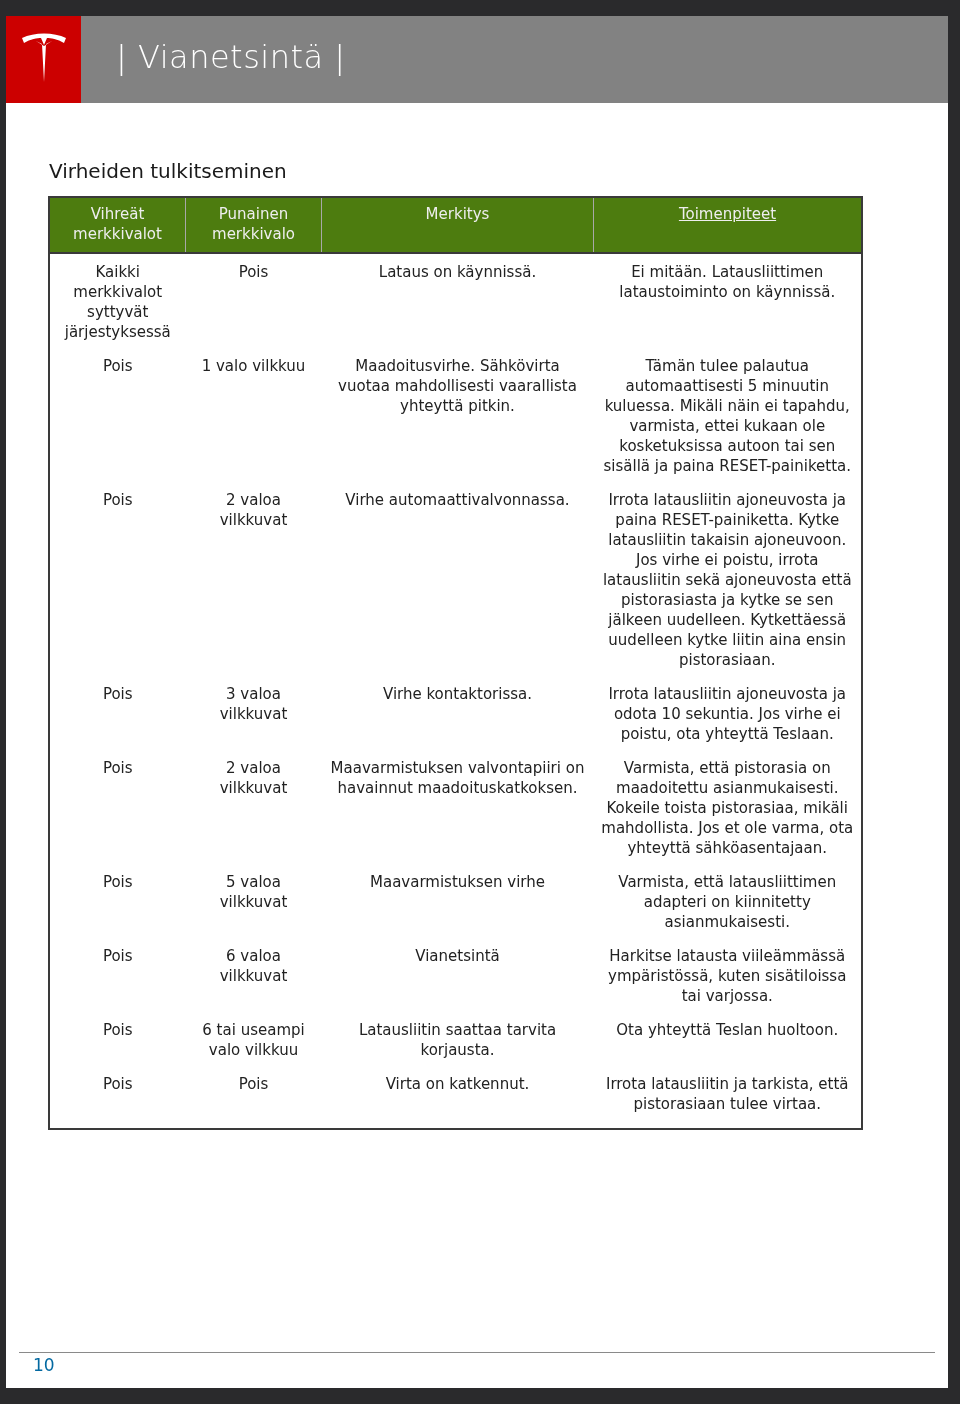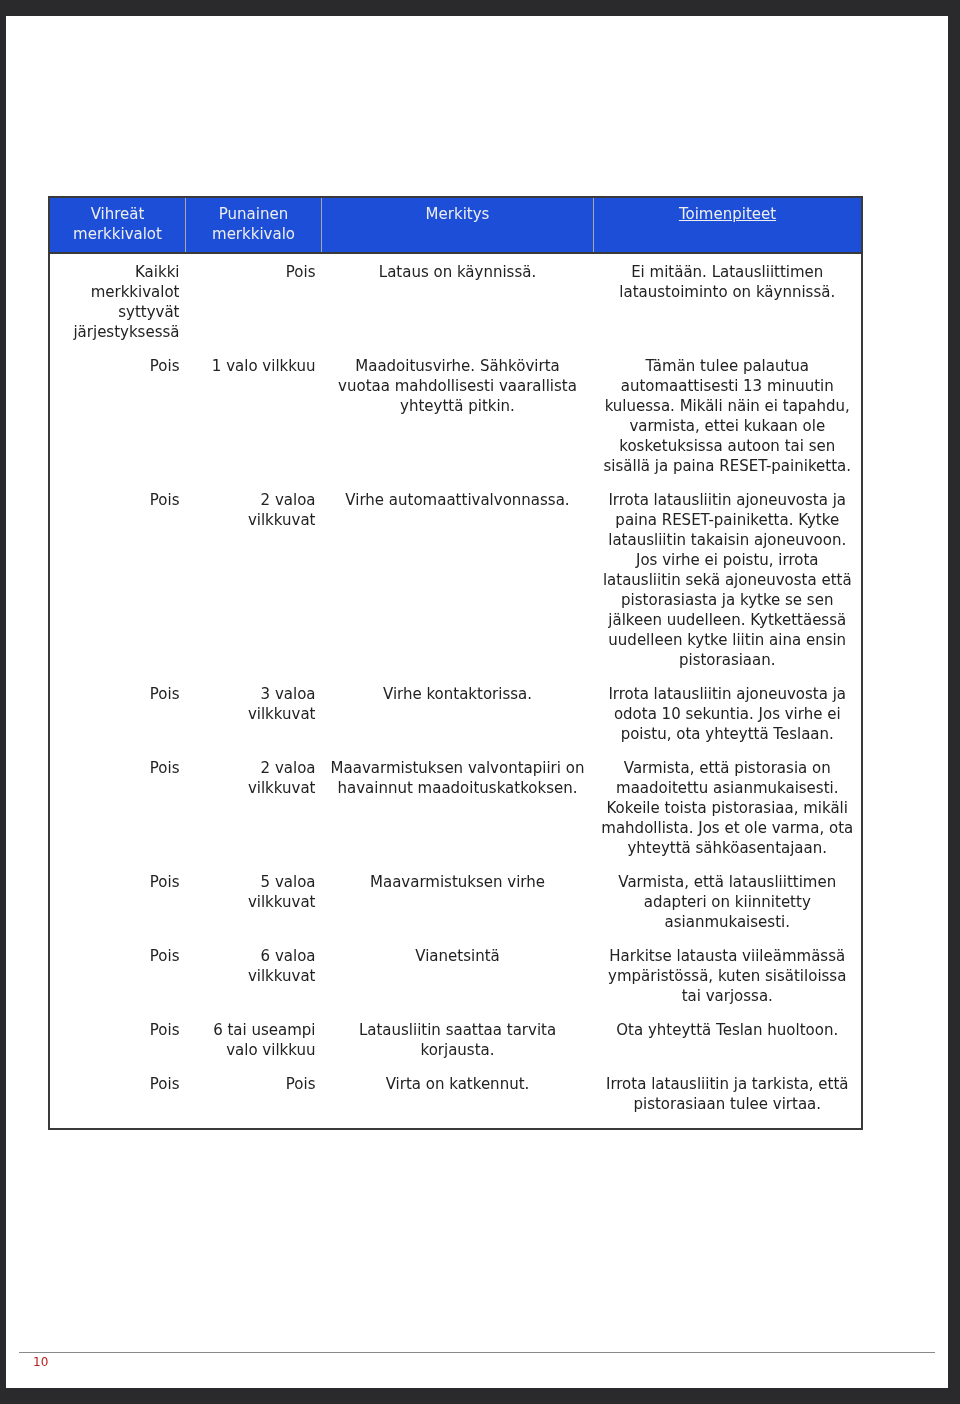--- a/index.html
+++ b/index.html
@@ -24,42 +24,52 @@
   }
   .section-title {
     position:absolute; left:43px; top:143px; font-size:20px; color:#1a1a1a;
   }
   table.err {
     position:absolute; left:42px; top:180px; width:815px;
     border-collapse:collapse; border:2px solid #3a3a3a;
     font-size:15px; color:#222; line-height:20px;
   }
   table.err th {
-    background:#1d4ed8; color:#eeeeee; font-weight:normal;
+    background:#4d7c0f; color:#eeeeee; font-weight:normal;
     vertical-align:top; padding:6px 6px 0 6px; height:48px;
     border-right:1px solid #a8a8a8; border-bottom:2px solid #3a3a3a;
     text-align:center;
   }
   table.err th:last-child { border-right:none;text-decoration:underline; }
   table.err td { vertical-align:top; padding:0 6px 14px 6px; }
   table.err tr.first td { padding-top:8px; }
-  table.err td.c { text-align:right;margin-top:42px; }
+  table.err td.c { text-align:center;margin-top:42px; }
   table.err td.l { text-align:center; }
   .footer-line {
     position:absolute; left:13px; top:1336px; width:916px; height:1px; background:#8a8a8a;
   }
   .page-num {
-    position:absolute; left:27px; top:1339px; font-size:12px; color:#b91c1c;
+    position:absolute; left:27px; top:1339px; font-size:17px; color:#0369a1;
   }
 </style>
 </head>
 <body>
 
 <div class="page">
+  <div class="banner">
+    <div class="logo-box">
+      <svg width="48" height="52" viewBox="0 0 48 52">
+        <path d="M2 6 C14 0 34 0 46 6 L44 11 C38 7 30 6 27 6 L24 13 L21 6 C18 6 10 7 4 11 Z" fill="#fff"></path>
+        <path d="M16 9 L24 14 L32 9 L26 12 L24 50 L22 12 Z" fill="#fff"></path>
+      </svg>
+    </div>
+    <div class="banner-title">| Vianetsintä |</div>
+  </div>
 
+  <div class="section-title">Virheiden tulkitseminen</div>
 
   <table class="err">
     <thead>
       <tr>
         <th style="width:123px">Vihreät merkkivalot</th>
         <th style="width:123px">Punainen merkkivalo</th>
         <th style="width:259px">Merkitys</th>
         <th>Toimenpiteet</th>
       </tr>
     </thead>
@@ -67,21 +77,21 @@
         <tr class="first">
           <td class="c">Kaikki merkkivalot syttyvät järjestyksessä</td>
           <td class="c">Pois</td>
           <td class="l">Lataus on käynnissä.</td>
           <td class="l">Ei mitään. Latausliittimen lataustoiminto on käynnissä.</td>
         </tr>
         <tr>
           <td class="c">Pois</td>
           <td class="c">1 valo vilkkuu</td>
           <td class="l">Maadoitusvirhe. Sähkövirta vuotaa mahdollisesti vaarallista yhteyttä pitkin.</td>
-          <td class="l">Tämän tulee palautua automaattisesti 13 minuutin kuluessa. Mikäli näin ei tapahdu, varmista, ettei kukaan ole kosketuksissa autoon tai sen sisällä ja paina RESET-painiketta.</td>
+          <td class="l">Tämän tulee palautua automaattisesti 5 minuutin kuluessa. Mikäli näin ei tapahdu, varmista, ettei kukaan ole kosketuksissa autoon tai sen sisällä ja paina RESET-painiketta.</td>
         </tr>
         <tr>
           <td class="c">Pois</td>
           <td class="c">2 valoa vilkkuvat</td>
           <td class="l">Virhe automaattivalvonnassa.</td>
           <td class="l">Irrota latausliitin ajoneuvosta ja paina RESET-painiketta. Kytke latausliitin takaisin ajoneuvoon. Jos virhe ei poistu, irrota latausliitin sekä ajoneuvosta että pistorasiasta ja kytke se sen jälkeen uudelleen. Kytkettäessä uudelleen kytke liitin aina ensin pistorasiaan.</td>
         </tr>
         <tr>
           <td class="c">Pois</td>
           <td class="c">3 valoa vilkkuvat</td>

